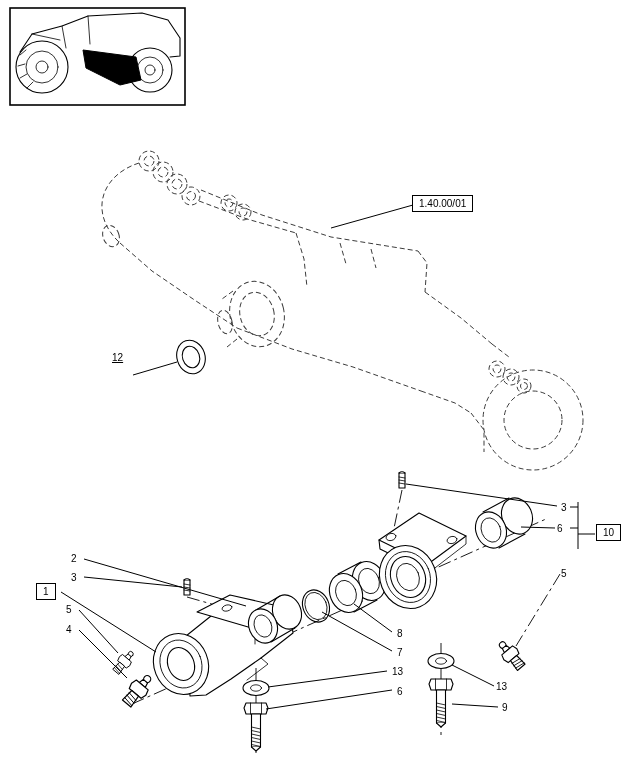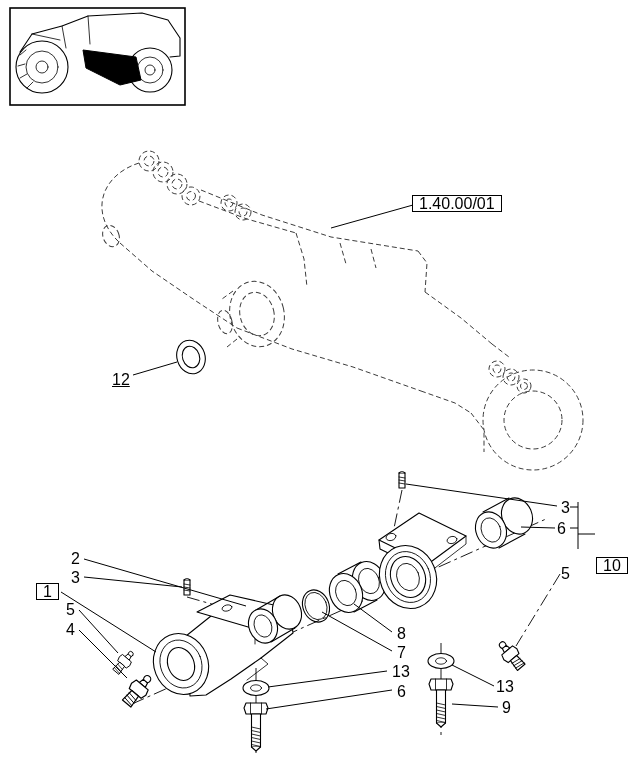--- a/index.html
+++ b/index.html
@@ -12,21 +12,21 @@
   }
   svg{position:absolute;left:0;top:0;}
   .ln{stroke:#000;fill:none;stroke-width:1.1;stroke-linecap:round;stroke-linejoin:round;}
   .fw{fill:#fff;}
   .thin{stroke-width:0.8;}
   .dash{stroke:#3c3c3c;stroke-width:1;fill:none;stroke-dasharray:5 3;}
   .cdot{stroke:#000;stroke-width:0.9;fill:none;stroke-dasharray:13 4 3 4;}
   .leader{stroke:#000;stroke-width:1;fill:none;}
   .callout{
     position:absolute;
-    font-size:16px;color:#000;line-height:15px;
+    font-size:10px;color:#000;line-height:15px;
     background:transparent;
   }
   .boxed{
     border:1.4px solid #000;
     padding:0 6px;background:#fff;
   }
 </style>
 </head>
 <body>
 
@@ -236,25 +236,25 @@
     <path class="leader" d="M 392,651 L 322,612"></path>
     <path class="leader" d="M 387,671 L 268,687"></path>
     <path class="leader" d="M 392,690 L 266,709"></path>
     <path class="leader" d="M 494,686 L 452,665"></path>
     <path class="leader" d="M 498,707 L 452,704"></path>
   </g>
 </svg>
 
 <div class="callout boxed" style="left:412px;top:195px;">1.40.00/01</div>
 
-<div class="callout" style="left:112px;top:372px;text-decoration:underline;">12</div>
+<div class="callout" style="left:112px;top:350px;text-decoration:underline;">12</div>
 
 <div class="callout" style="left:561px;top:500px;">3</div>
 <div class="callout" style="left:557px;top:521px;">6</div>
-<div class="callout boxed" style="left:596px;top:524px;margin-top:33px;">10</div>
+<div class="callout boxed" style="left:596px;top:524px;">10</div>
 <div class="callout" style="left:561px;top:566px;">5</div>
 
 <div class="callout" style="left:71px;top:551px;">2</div>
 <div class="callout" style="left:71px;top:570px;">3</div>
 <div class="callout boxed" style="left:36px;top:583px;">1</div>
 <div class="callout" style="left:66px;top:602px;">5</div>
 <div class="callout" style="left:66px;top:622px;">4</div>
 
 <div class="callout" style="left:397px;top:626px;">8</div>
 <div class="callout" style="left:397px;top:645px;">7</div>

